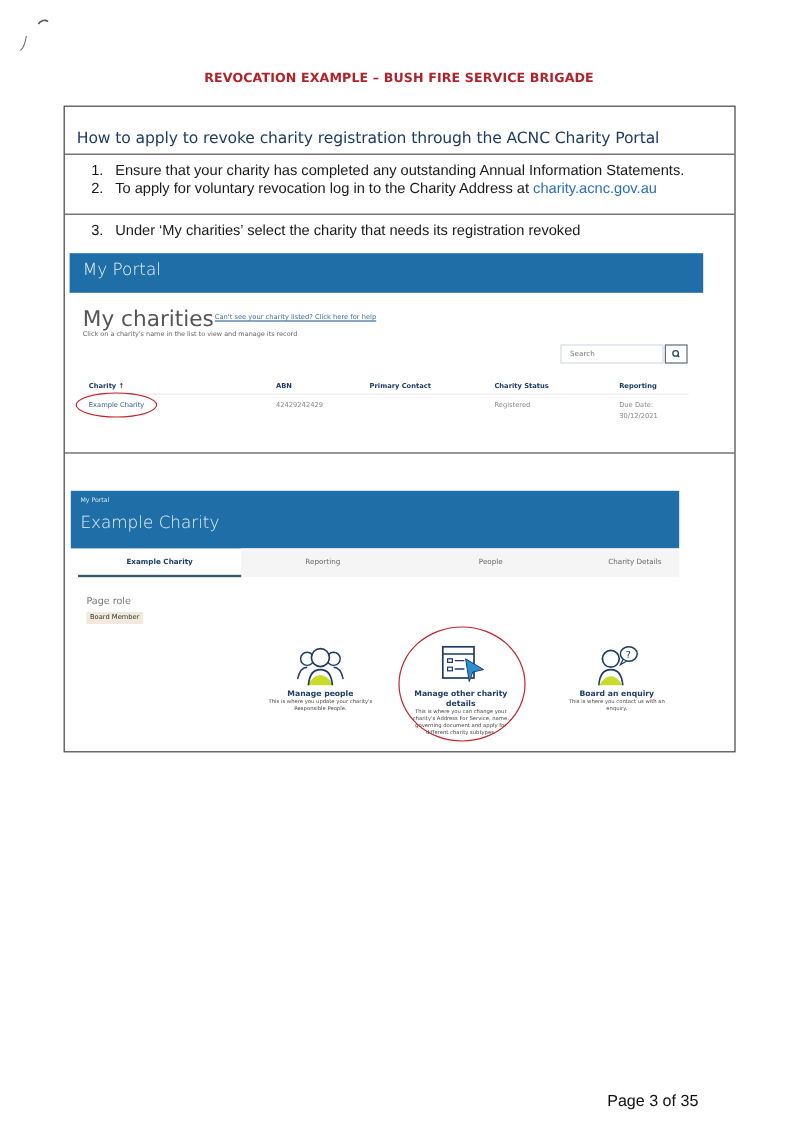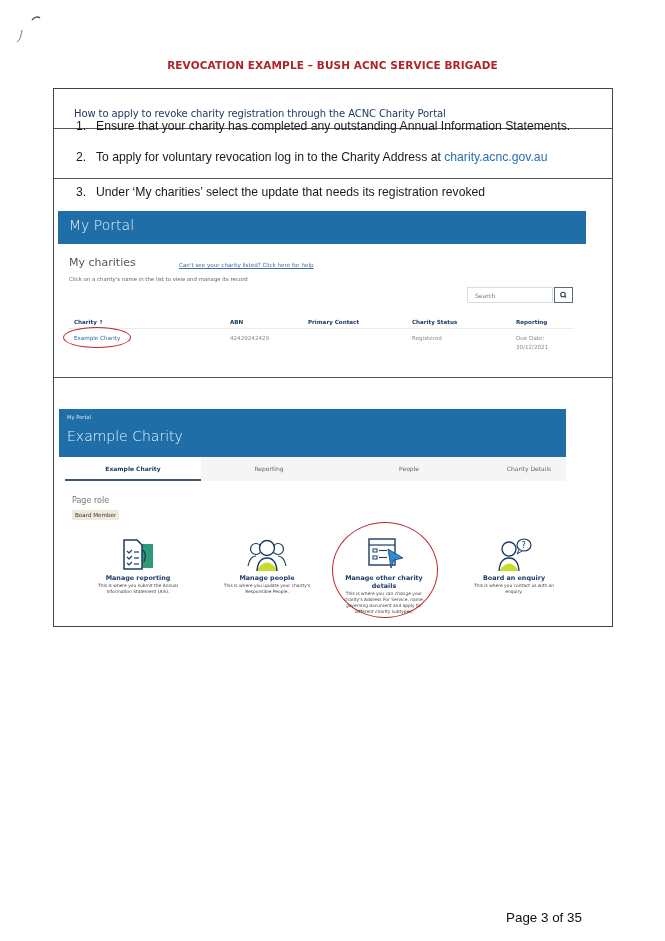--- a/index.html
+++ b/index.html
@@ -14,41 +14,41 @@
       color: #b0232a; letter-spacing: 0.1px;
     }
 
     .frame {
       position: absolute; left: 53px; top: 88px; width: 560px; height: 539px;
       border: 1px solid #444;
     }
     .row-line { position: absolute; left: 0; right: 0; height: 0; border-top: 1px solid #555; }
 
     .frame-heading {
-      position: absolute; left: 20px; top: 19px;
-      font-family: "DejaVu Sans", sans-serif; font-size: 10px; color: #1d3b63;
+      position: absolute; left: 10px; top: 19px;
+      font-family: "DejaVu Sans", sans-serif; font-size: 13px; color: #1d3b63;
       letter-spacing: -0.1px;
     }
 
     .step { position: absolute; font-family: "Liberation Sans", sans-serif; font-size: 12.2px; color: #1a1a1a; }
     .step .num { display: inline-block; width: 20px; }
     .step a { color: #2a6fb5; }
 
     
     .portal-bar {
       position: absolute; left: 4px; top: 122px; width: 528px; height: 33px;
       background: #1f6ea8;
     }
     .portal-bar .ttl {
       position: absolute; left: 11px; top: 6px; color: #e9f2fa;
       font-family: "DejaVu Sans", sans-serif; font-size: 14px; font-weight: 300;
     }
     .mych-title {
       position: absolute; left: 15px; top: 167px; font-family: "DejaVu Sans", sans-serif;
-      font-size: 11px; color: #555;
+      font-size: 18px; color: #555;
     }
     .mych-help {
       position: absolute; left: 125px; top: 173px; font-size: 5.6px; color: #3a6ea5;
       text-decoration: underline; font-family: "DejaVu Sans", sans-serif;
     }
     .mych-sub {
       position: absolute; left: 15px; top: 187px; font-size: 5.4px; color: #666;
       font-family: "DejaVu Sans", sans-serif;
     }
     .search-box {
@@ -122,36 +122,36 @@
     }
   </style>
 </head>
 <body>
 
 <svg class="scribble" viewBox="0 0 30 32">
   <path d="M18 6 C20 3 24 2 26 4" stroke="#555" stroke-width="1.4" fill="none"></path>
   <path d="M8 16 C7 22 6 26 3 28" stroke="#666" stroke-width="0.9" fill="none"></path>
 </svg>
 
-<div class="doc-title">REVOCATION EXAMPLE – BUSH ACNC SERVICE BRIGADE</div>
+<div class="doc-title">REVOCATION EXAMPLE – BUSH FIRE SERVICE BRIGADE</div>
 
 <div class="frame">
   <div class="frame-heading">How to apply to revoke charity registration through the ACNC Charity Portal</div>
   <div class="row-line" style="top:39px;"></div>
 
-  <div class="step" style="left:22px; top:30px;">
+  <div class="step" style="left:22px; top:46px;">
     <span class="num">1.</span><span>Ensure that your charity has completed any outstanding Annual Information Statements.</span>
   </div>
   <div class="step" style="left:22px; top:61px;">
     <span class="num">2.</span><span>To apply for voluntary revocation log in to the Charity Address at </span><a>charity.acnc.gov.au</a>
   </div>
   <div class="row-line" style="top:89px;"></div>
 
   <div class="step" style="left:22px; top:96px;">
-    <span class="num">3.</span><span>Under ‘My charities’ select the update that needs its registration revoked</span>
+    <span class="num">3.</span><span>Under ‘My charities’ select the charity that needs its registration revoked</span>
   </div>
 
   <div class="portal-bar">
     <span class="ttl">My Portal</span>
   </div>
   <div class="mych-title">My charities</div>
   <a class="mych-help">Can't see your charity listed? Click here for help</a>
   <div class="mych-sub">Click on a charity's name in the list to view and manage its record</div>
   <div class="search-box">Search</div>
   <div class="search-btn">
@@ -188,33 +188,20 @@
     <div class="tab-bg"></div>
     <div class="tab active" style="left:6px; width:136px;">Example Charity</div>
     <div class="tab" style="left:160px; width:100px;">Reporting</div>
     <div class="tab" style="left:300px; width:100px;">People</div>
     <div class="tab" style="left:425px; width:90px;">Charity Details</div>
   </div>
 
   <div class="role-label">Page role</div>
   <div class="role-badge">Board Member</div>
 
-  <div class="card" style="left:34px; top:447px;">
-    <svg width="46" height="36" viewBox="0 0 46 36">
-      <rect x="20" y="8" width="18" height="24" fill="#2e9a7a"></rect>
-      <path d="M9 4 H22 L27 9 V33 H9 Z" fill="#fff" stroke="#1d3b63" stroke-width="1.5"></path>
-      <path d="M12 15 l2 2 3-3 M12 21 l2 2 3-3 M12 27 l2 2 3-3" stroke="#1d3b63" stroke-width="1.2" fill="none"></path>
-      <line x1="19" y1="16" x2="24" y2="16" stroke="#1d3b63" stroke-width="1.2"></line>
-      <line x1="19" y1="22" x2="24" y2="22" stroke="#1d3b63" stroke-width="1.2"></line>
-      <line x1="19" y1="28" x2="24" y2="28" stroke="#1d3b63" stroke-width="1.2"></line>
-      <path d="M28 14 q4 4 1 12" stroke="#1d3b63" stroke-width="1.3" fill="none"></path>
-    </svg>
-    <div class="c-title">Manage reporting</div>
-    <div class="c-desc">This is where you submit the Annual Information Statement (AIS).</div>
-  </div>
 
   <div class="card" style="left:280px; top:447px;">
     <svg width="46" height="36" viewBox="0 0 46 36">
       <rect x="8" y="3" width="26" height="26" fill="#fff" stroke="#1d3b63" stroke-width="1.4"></rect>
       <line x1="8" y1="9" x2="34" y2="9" stroke="#1d3b63" stroke-width="1.2"></line>
       <rect x="12" y="13" width="4" height="3" fill="none" stroke="#1d3b63" stroke-width="1"></rect>
       <rect x="12" y="20" width="4" height="3" fill="none" stroke="#1d3b63" stroke-width="1"></rect>
       <line x1="18" y1="14.5" x2="26" y2="14.5" stroke="#1d3b63" stroke-width="1.1"></line>
       <line x1="18" y1="21.5" x2="26" y2="21.5" stroke="#1d3b63" stroke-width="1.1"></line>
       <path d="M27 13 L42 22 L33 24 L30 32 Z" fill="#2a8fd1" stroke="#1d3b63" stroke-width="0.8"></path>

